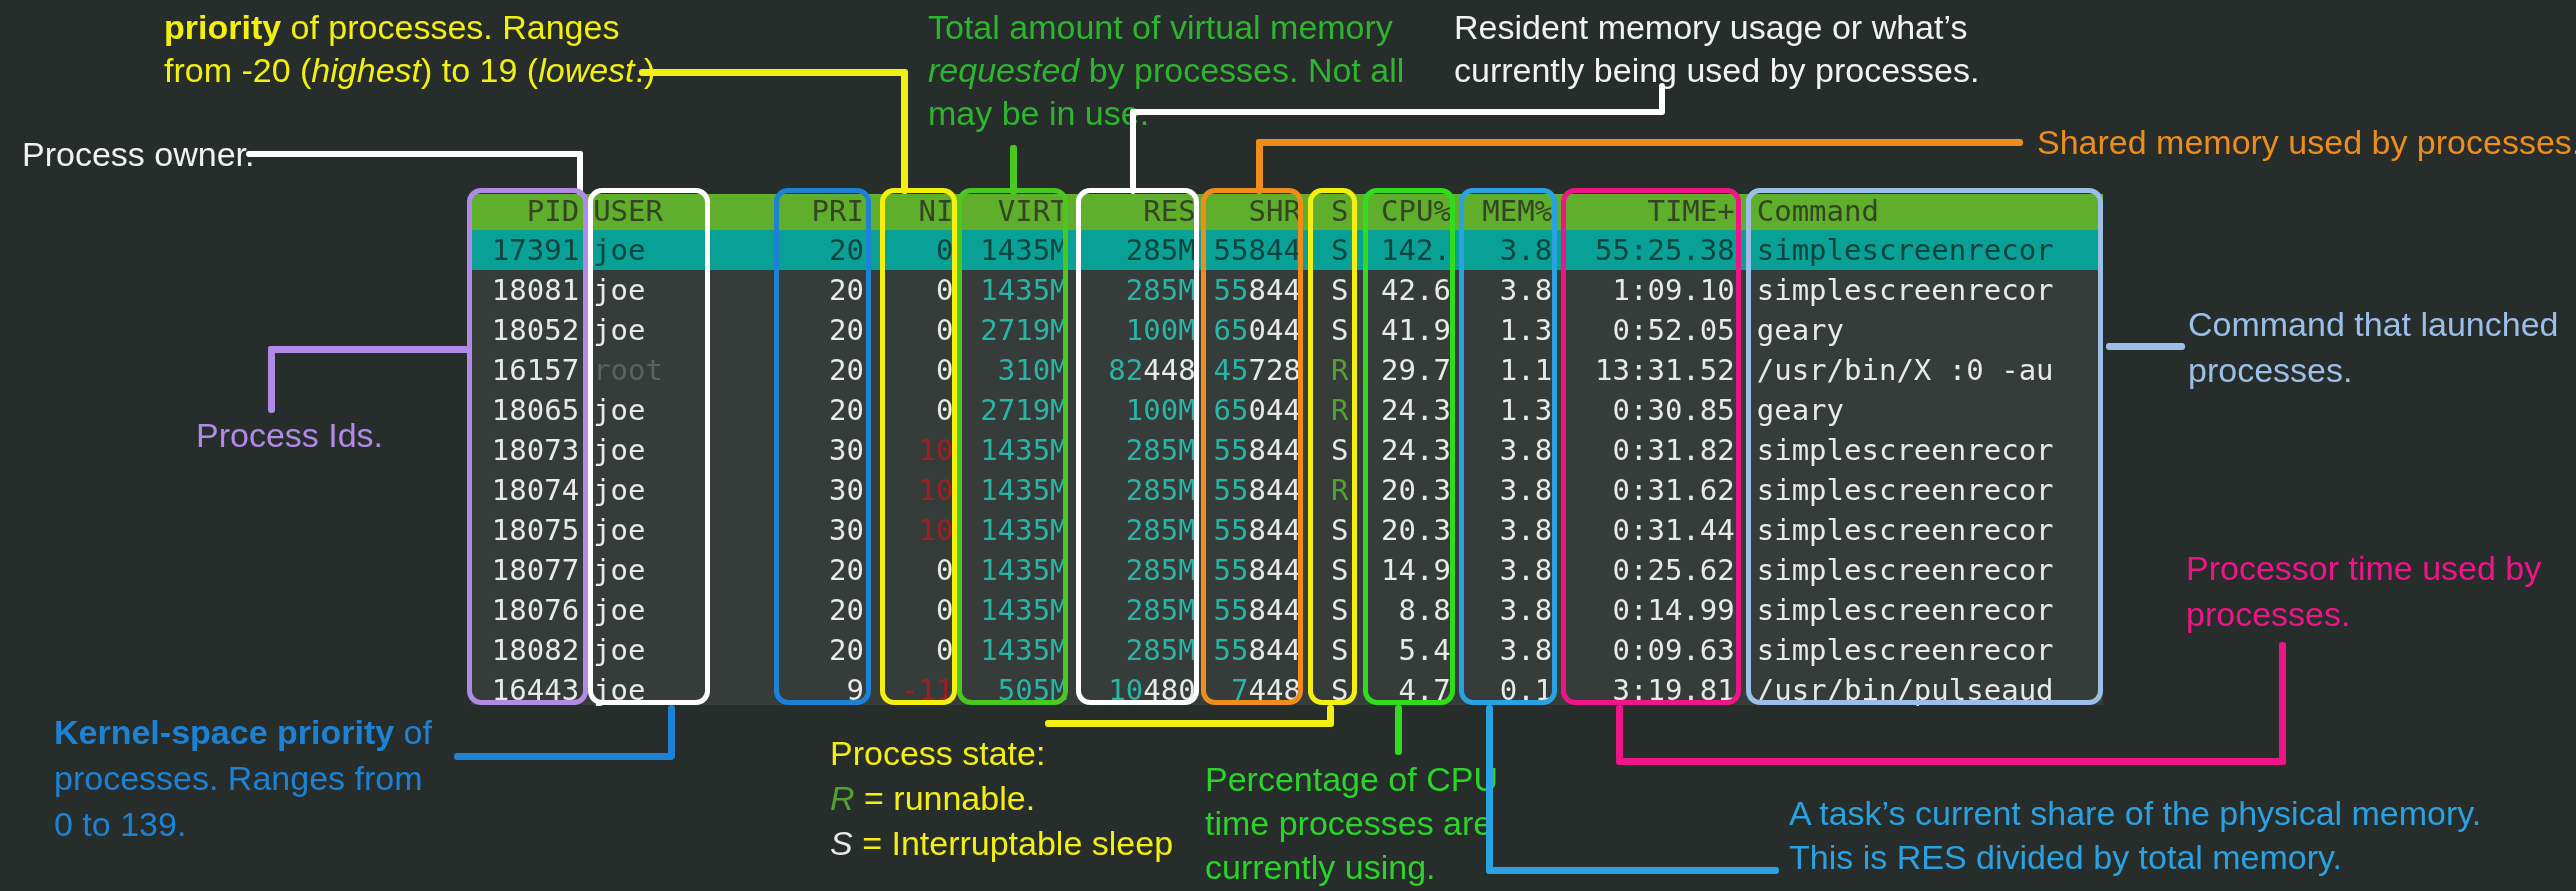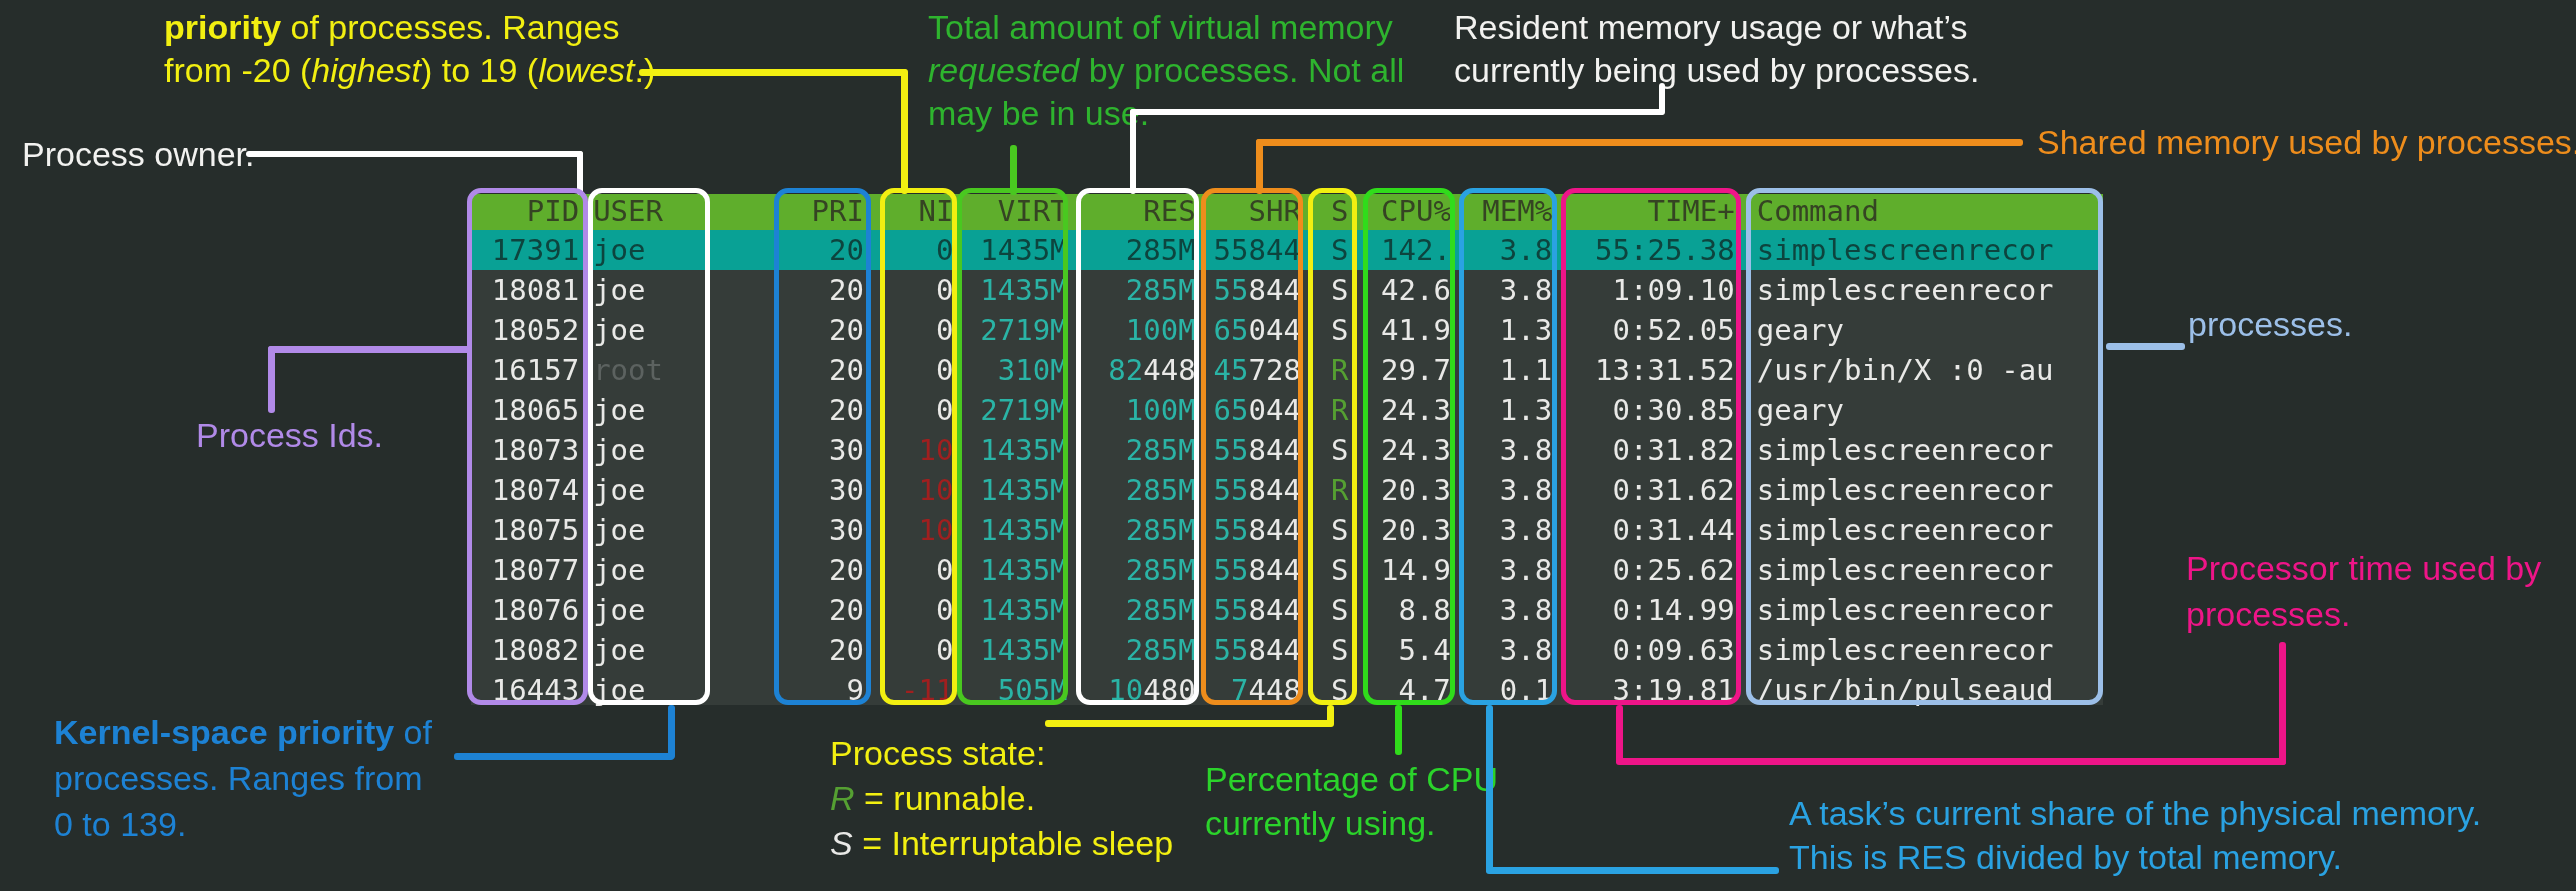--- a/index.html
+++ b/index.html
@@ -140,28 +140,30 @@
       <div><span>processes. Ranges from</span></div>
       <div><span>0 to 139.</span></div>
     </div>
   <div class="ann a-yellow" style="left:830px;top:731px;line-height:45px;">
       <div><span>Process state:</span></div>
       <div><span class="i" style="color: rgb(85, 160, 50);">R</span><span> = runnable.</span></div>
       <div><span class="i" style="color: rgb(233, 233, 231);">S</span><span> = Interruptable sleep</span></div>
     </div>
   <div class="ann a-cpu" style="left:1205px;top:757px;line-height:44px;">
       <div><span>Percentage of CPU</span></div>
+      <div><span>time processes are</span></div>
       <div><span>currently using.</span></div>
     </div>
   <div class="ann a-mblue" style="left:1789px;top:791px;line-height:44px;">
       <div><span>A task’s current share of the physical memory.</span></div>
       <div><span>This is RES divided by total memory.</span></div>
     </div>
   <div class="ann a-pink" style="left:2186px;top:545px;line-height:46px;">
       <div><span>Processor time used by</span></div>
       <div><span>processes.</span></div>
     </div>
   <div class="ann a-lblue" style="left:2188px;top:301px;line-height:46px;">
+      <div><span>Command that launched</span></div>
       <div><span>processes.</span></div>
     </div>
 
 </div>
 
 
 </body></html>

